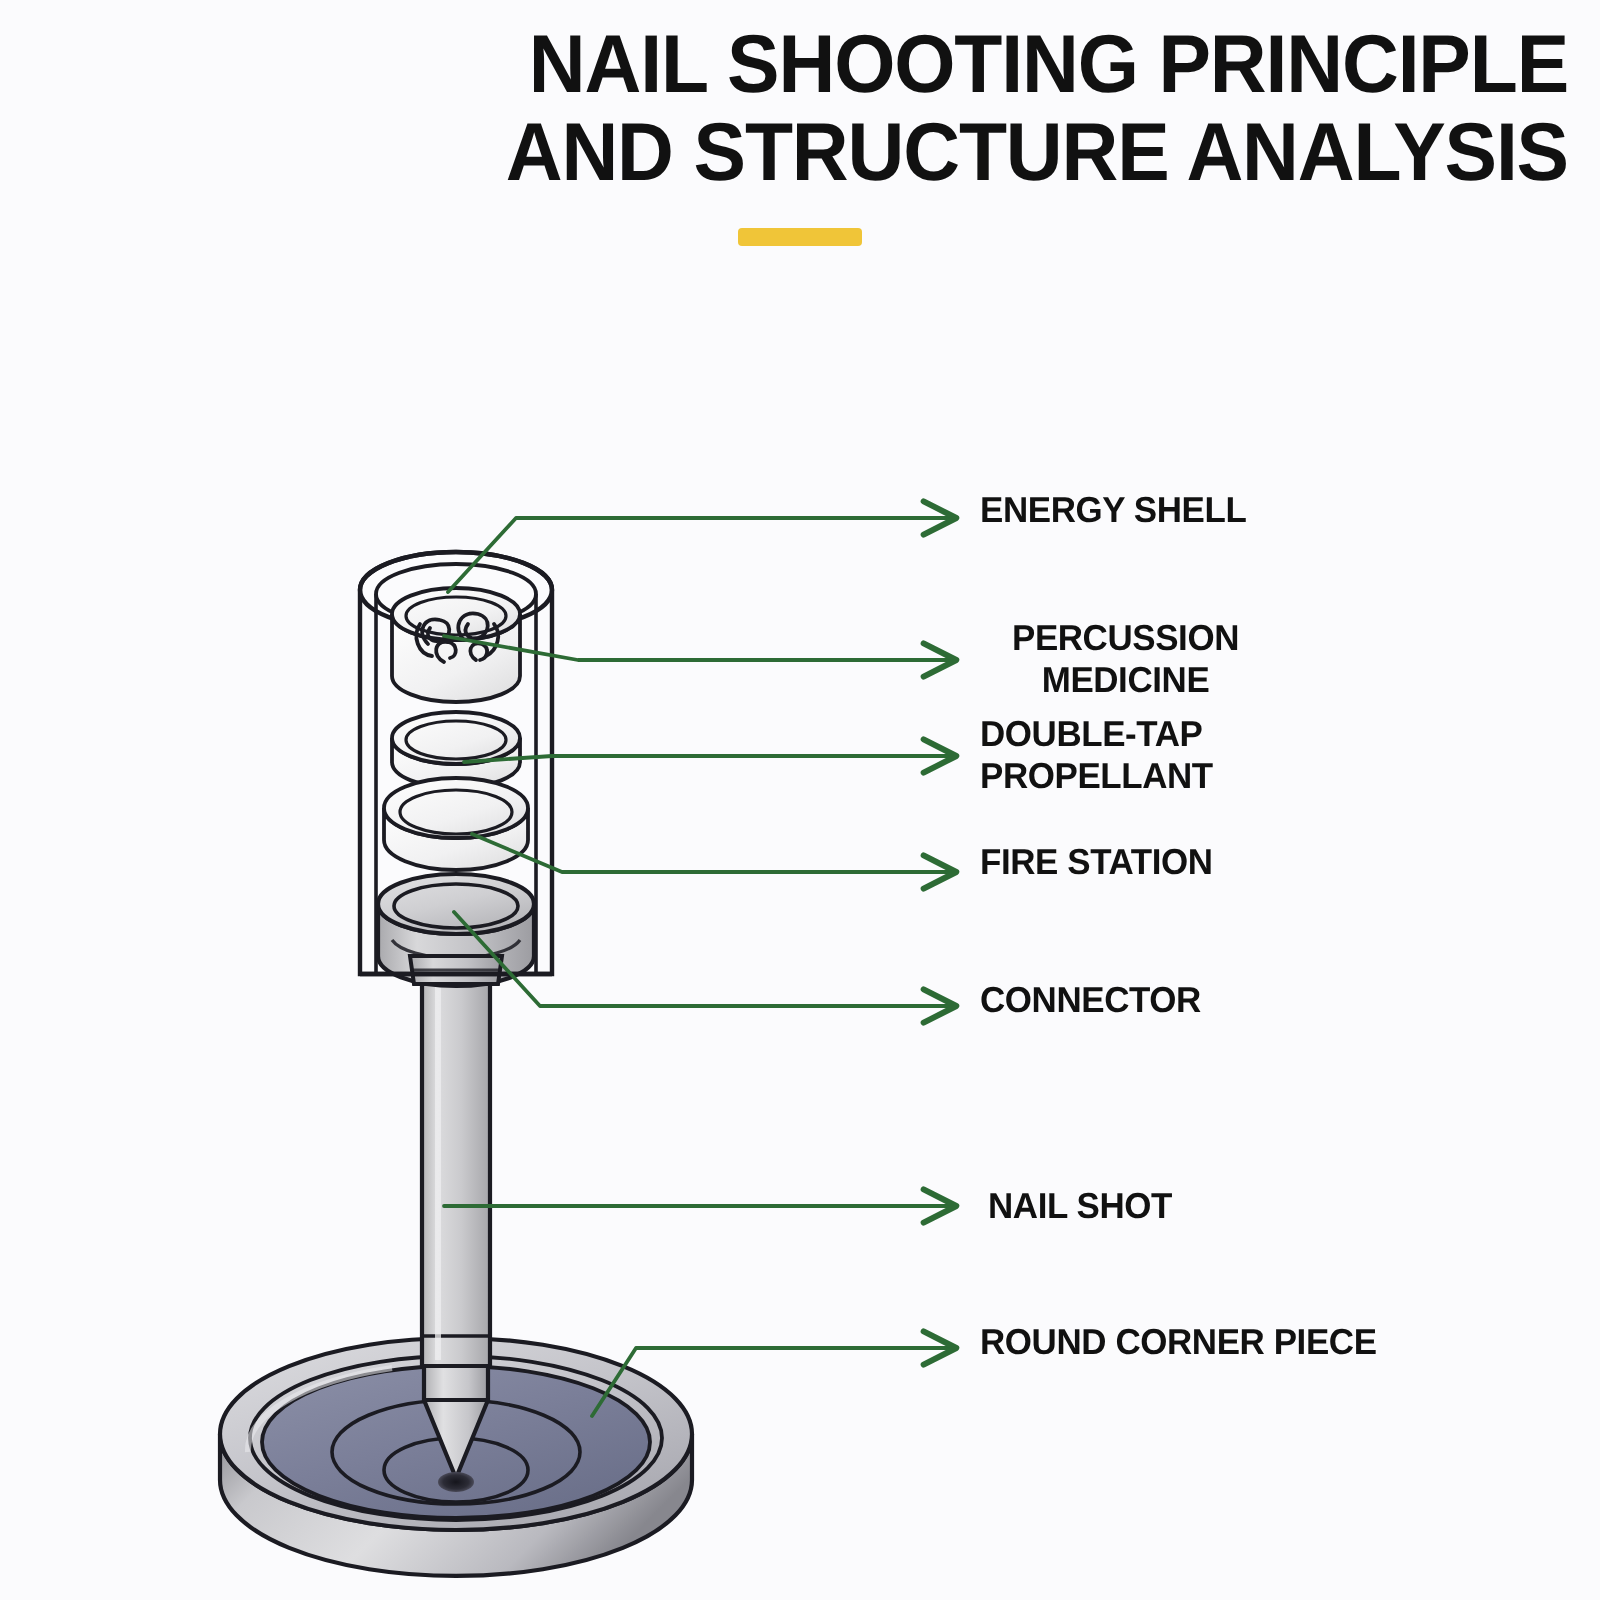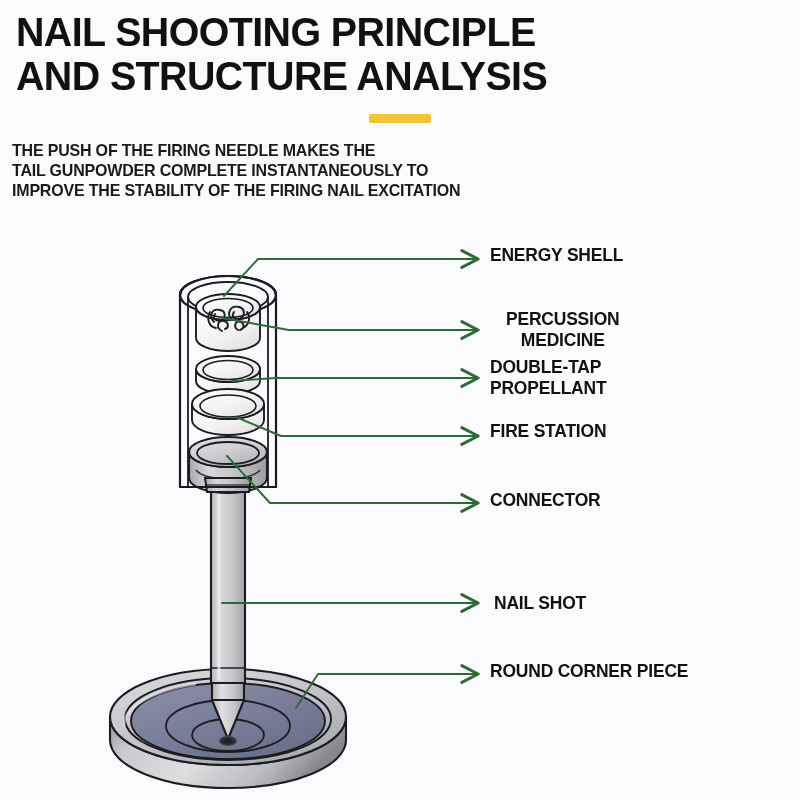--- a/index.html
+++ b/index.html
@@ -16,21 +16,21 @@
     font-family: "Liberation Sans", sans-serif;
     -webkit-font-smoothing: antialiased;
   }
 
   
   #header {
     position: absolute;
     left: 0;
     top: 10px;
     width: 800px;
-    text-align: left;
+    text-align: right;
   }
   .title-line {
     font-family: "Liberation Sans", sans-serif;
     font-weight: bold;
     font-size: 41px;
     line-height: 44px;
     letter-spacing: -0.6px;
     color: #111111;
     white-space: nowrap;
     transform: scaleX(0.96);
@@ -84,25 +84,20 @@
 </style>
 </head>
 <body>
 
 <div id="page">
 
   <div id="header">
     <div class="title-line">NAIL SHOOTING PRINCIPLE</div>
     <div class="title-line">AND STRUCTURE ANALYSIS</div>
     <div id="divider-bar"></div>
-    <div id="subtitle">
-      <div class="subtitle-line">THE PUSH OF THE FIRING NEEDLE MAKES THE</div>
-      <div class="subtitle-line">TAIL GUNPOWDER COMPLETE INSTANTANEOUSLY TO</div>
-      <div class="subtitle-line">IMPROVE THE STABILITY OF THE FIRING NAIL EXCITATION</div>
-    </div>
   </div>
 
   <svg id="artwork" viewBox="0 0 800 800">
     <defs>
       <linearGradient id="gradShaft" x1="0" y1="0" x2="1" y2="0">
         <stop offset="0%" stop-color="#b4b4b6"></stop>
         <stop offset="22%" stop-color="#dcdcde"></stop>
         <stop offset="58%" stop-color="#cacacd"></stop>
         <stop offset="100%" stop-color="#a6a6aa"></stop>
       </linearGradient>

